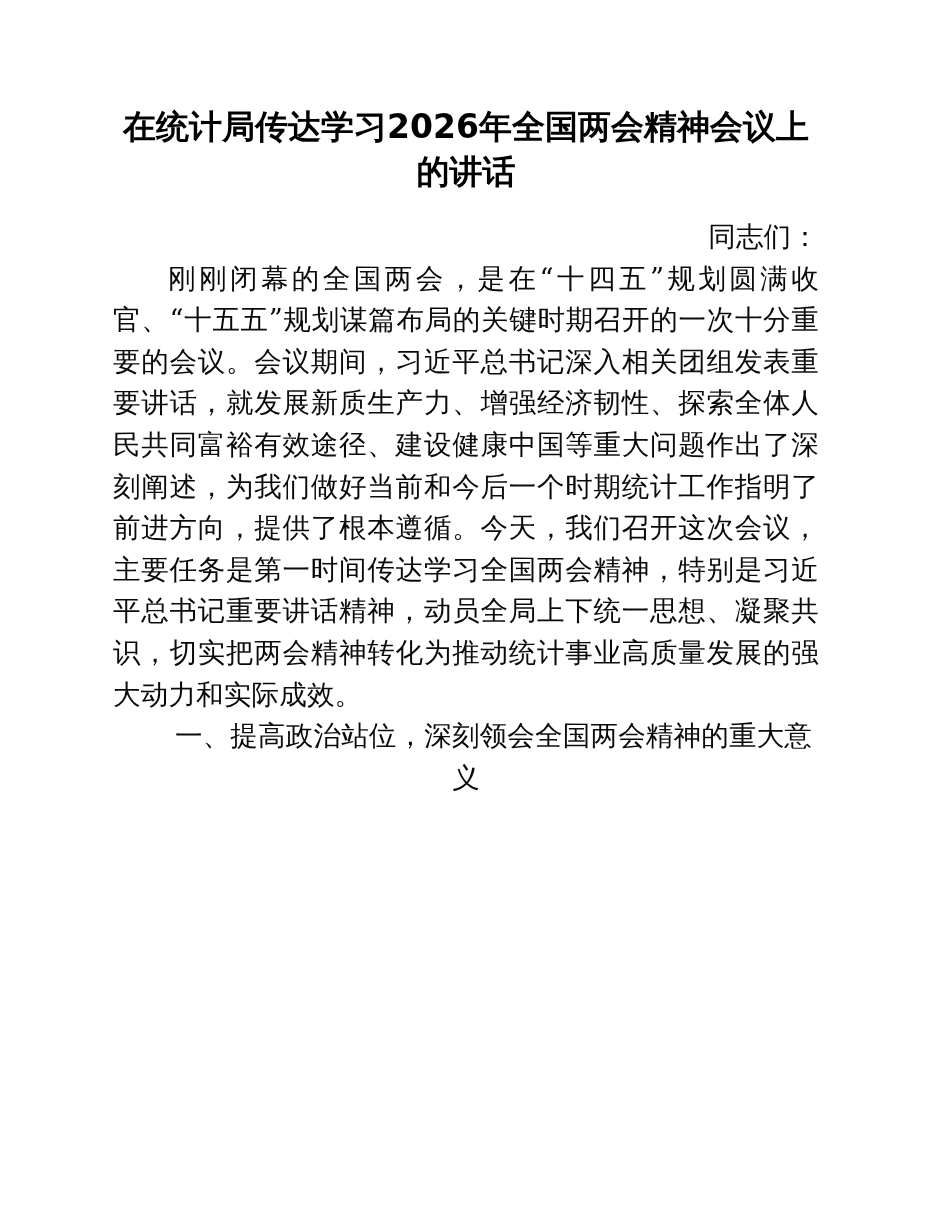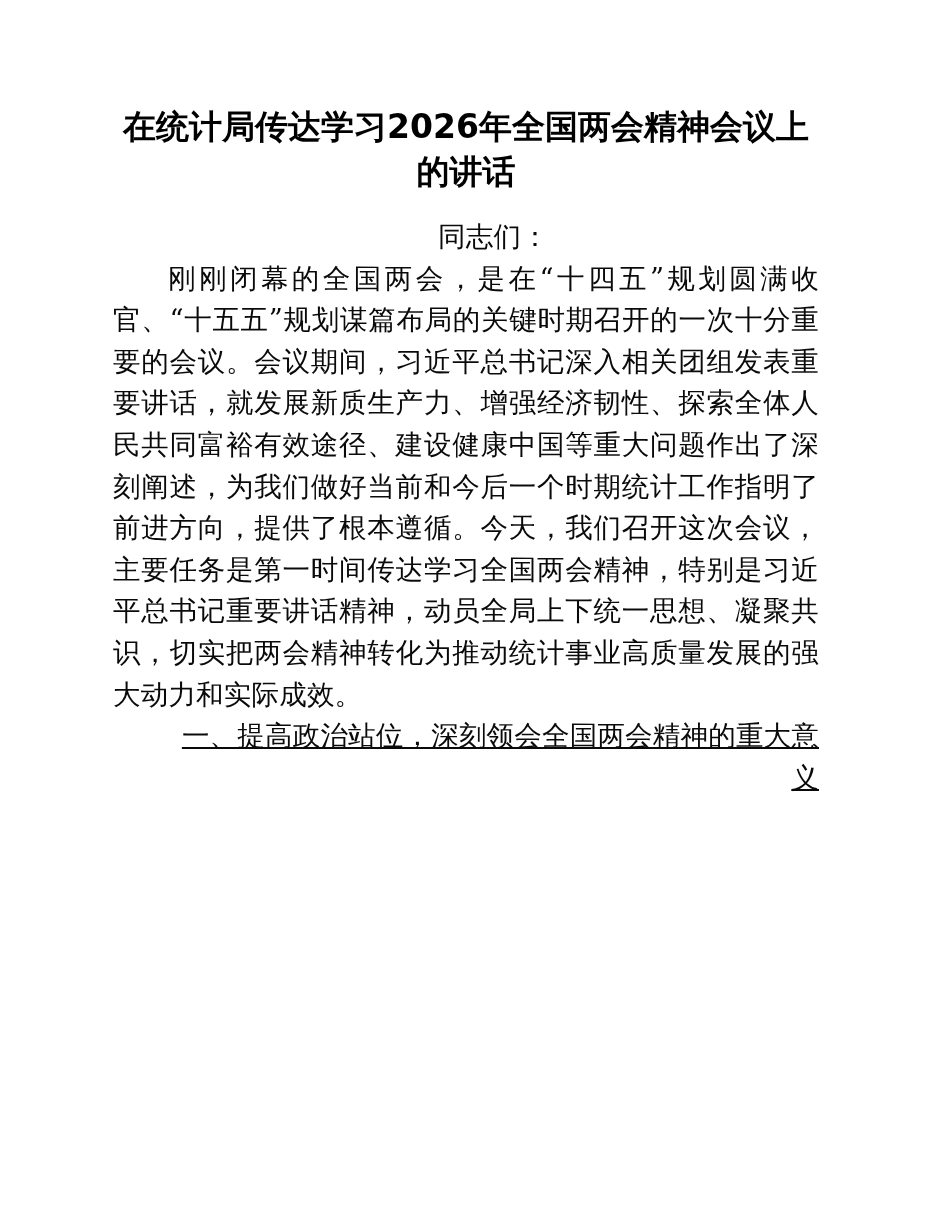--- a/index.html
+++ b/index.html
@@ -58,28 +58,27 @@
     text-align: justify;
     text-justify: inter-character;
     text-indent: 2em;
     word-break: break-all;
     letter-spacing: 0.2px;
   }
 
   
   p.para.salutation {
     text-indent: 2em;
-    text-align: center;
+    text-align: right;
   }
 
   
   p.para.section-heading {
     text-indent: 2em;
-    text-align: right;
-    text-decoration: underline;
+    text-align: center;
   }
 </style>
 </head>
 <body>
 
 <div class="page">
   <div class="content">
 
     <h1 class="doc-title">在统计局传达学习2026年全国两会精神会议上的讲话</h1>
 

